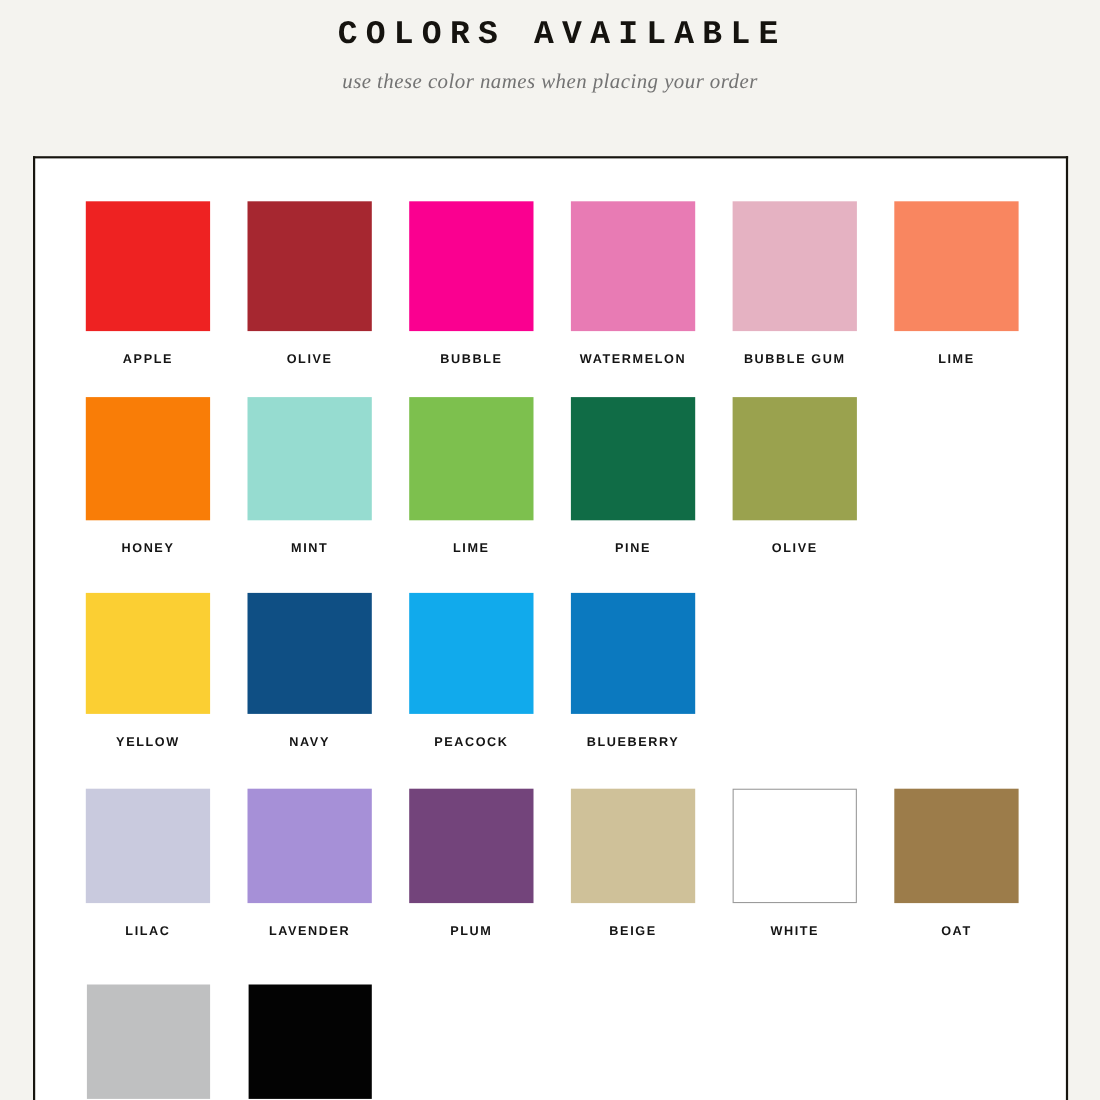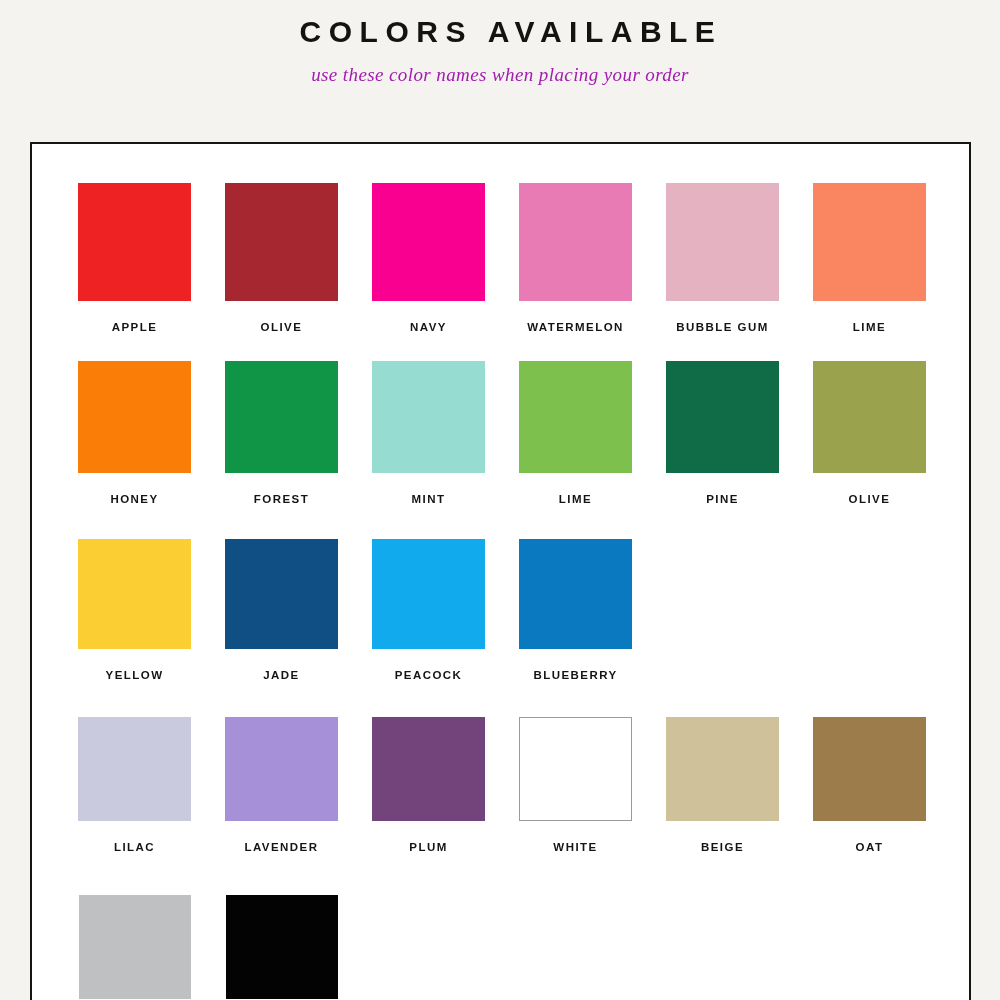--- a/index.html
+++ b/index.html
@@ -25,35 +25,35 @@
     position: absolute;
     top: 0;
     left: 0;
     width: 1000px;
     height: 142px;
     box-sizing: border-box;
     padding-top: 14px;
     text-align: center;
   }
   .title {
-    font-family: Liberation Sans, sans-serif;
+    font-family: Liberation Mono, monospace;
     font-size: 30px;
     font-weight: 700;
     letter-spacing: 7.5px;
     color: #15130f;
     line-height: 36px;
     margin: 0;
     padding-left: 22px;
   }
   .subtitle {
     font-family: "Liberation Serif", serif;
     font-style: italic;
     font-size: 19px;
     letter-spacing: 0.4px;
-    color: #a21caf;
+    color: #737373;
     line-height: 26px;
     margin: 12px 0 0 0;
   }
 
   
   .card {
     position: absolute;
     left: 30px;
     top: 142px;
     width: 941px;
@@ -129,21 +129,21 @@
         <div class="cell">
           <div class="swatch" style="background-color: rgb(238, 34, 34);"></div>
           <div class="swatch-label">APPLE</div>
         </div>
         <div class="cell">
           <div class="swatch" style="background-color: rgb(166, 39, 48);"></div>
           <div class="swatch-label">OLIVE</div>
         </div>
         <div class="cell">
           <div class="swatch" style="background-color: rgb(250, 0, 144);"></div>
-          <div class="swatch-label">NAVY</div>
+          <div class="swatch-label">BUBBLE</div>
         </div>
         <div class="cell">
           <div class="swatch" style="background-color: rgb(232, 123, 180);"></div>
           <div class="swatch-label">WATERMELON</div>
         </div>
         <div class="cell">
           <div class="swatch" style="background-color: rgb(229, 178, 194);"></div>
           <div class="swatch-label">BUBBLE GUM</div>
         </div>
         <div class="cell">
@@ -151,24 +151,20 @@
           <div class="swatch-label">LIME</div>
         </div>
       </div>
 
       <div class="row row2">
         <div class="cell">
           <div class="swatch" style="background-color: rgb(249, 125, 7);"></div>
           <div class="swatch-label">HONEY</div>
         </div>
         <div class="cell">
-          <div class="swatch" style="background-color: rgb(16, 149, 71);"></div>
-          <div class="swatch-label">FOREST</div>
-        </div>
-        <div class="cell">
           <div class="swatch" style="background-color: rgb(150, 220, 208);"></div>
           <div class="swatch-label">MINT</div>
         </div>
         <div class="cell">
           <div class="swatch" style="background-color: rgb(125, 192, 78);"></div>
           <div class="swatch-label">LIME</div>
         </div>
         <div class="cell">
           <div class="swatch" style="background-color: rgb(16, 108, 70);"></div>
           <div class="swatch-label">PINE</div>
@@ -179,21 +175,21 @@
         </div>
       </div>
 
       <div class="row row3">
         <div class="cell">
           <div class="swatch" style="background-color: rgb(251, 207, 51);"></div>
           <div class="swatch-label">YELLOW</div>
         </div>
         <div class="cell">
           <div class="swatch" style="background-color: rgb(15, 79, 132);"></div>
-          <div class="swatch-label">JADE</div>
+          <div class="swatch-label">NAVY</div>
         </div>
         <div class="cell">
           <div class="swatch" style="background-color: rgb(17, 170, 236);"></div>
           <div class="swatch-label">PEACOCK</div>
         </div>
         <div class="cell">
           <div class="swatch" style="background-color: rgb(11, 121, 191);"></div>
           <div class="swatch-label">BLUEBERRY</div>
         </div>
       </div>
@@ -205,28 +201,28 @@
         </div>
         <div class="cell">
           <div class="swatch" style="background-color: rgb(166, 144, 215);"></div>
           <div class="swatch-label">LAVENDER</div>
         </div>
         <div class="cell">
           <div class="swatch" style="background-color: rgb(115, 68, 123);"></div>
           <div class="swatch-label">PLUM</div>
         </div>
         <div class="cell">
+          <div class="swatch" style="background-color: rgb(207, 193, 153);"></div>
+          <div class="swatch-label">BEIGE</div>
+        </div>
+        <div class="cell">
           <div class="swatch bordered" style="background-color: rgb(255, 255, 255);"></div>
           <div class="swatch-label">WHITE</div>
         </div>
         <div class="cell">
-          <div class="swatch" style="background-color: rgb(207, 193, 153);"></div>
-          <div class="swatch-label">BEIGE</div>
-        </div>
-        <div class="cell">
           <div class="swatch" style="background-color: rgb(156, 124, 74);"></div>
           <div class="swatch-label">OAT</div>
         </div>
       </div>
 
       <div class="row row5 last">
         <div class="cell">
           <div class="swatch" style="background-color: rgb(191, 192, 193);"></div>
 
         </div>

